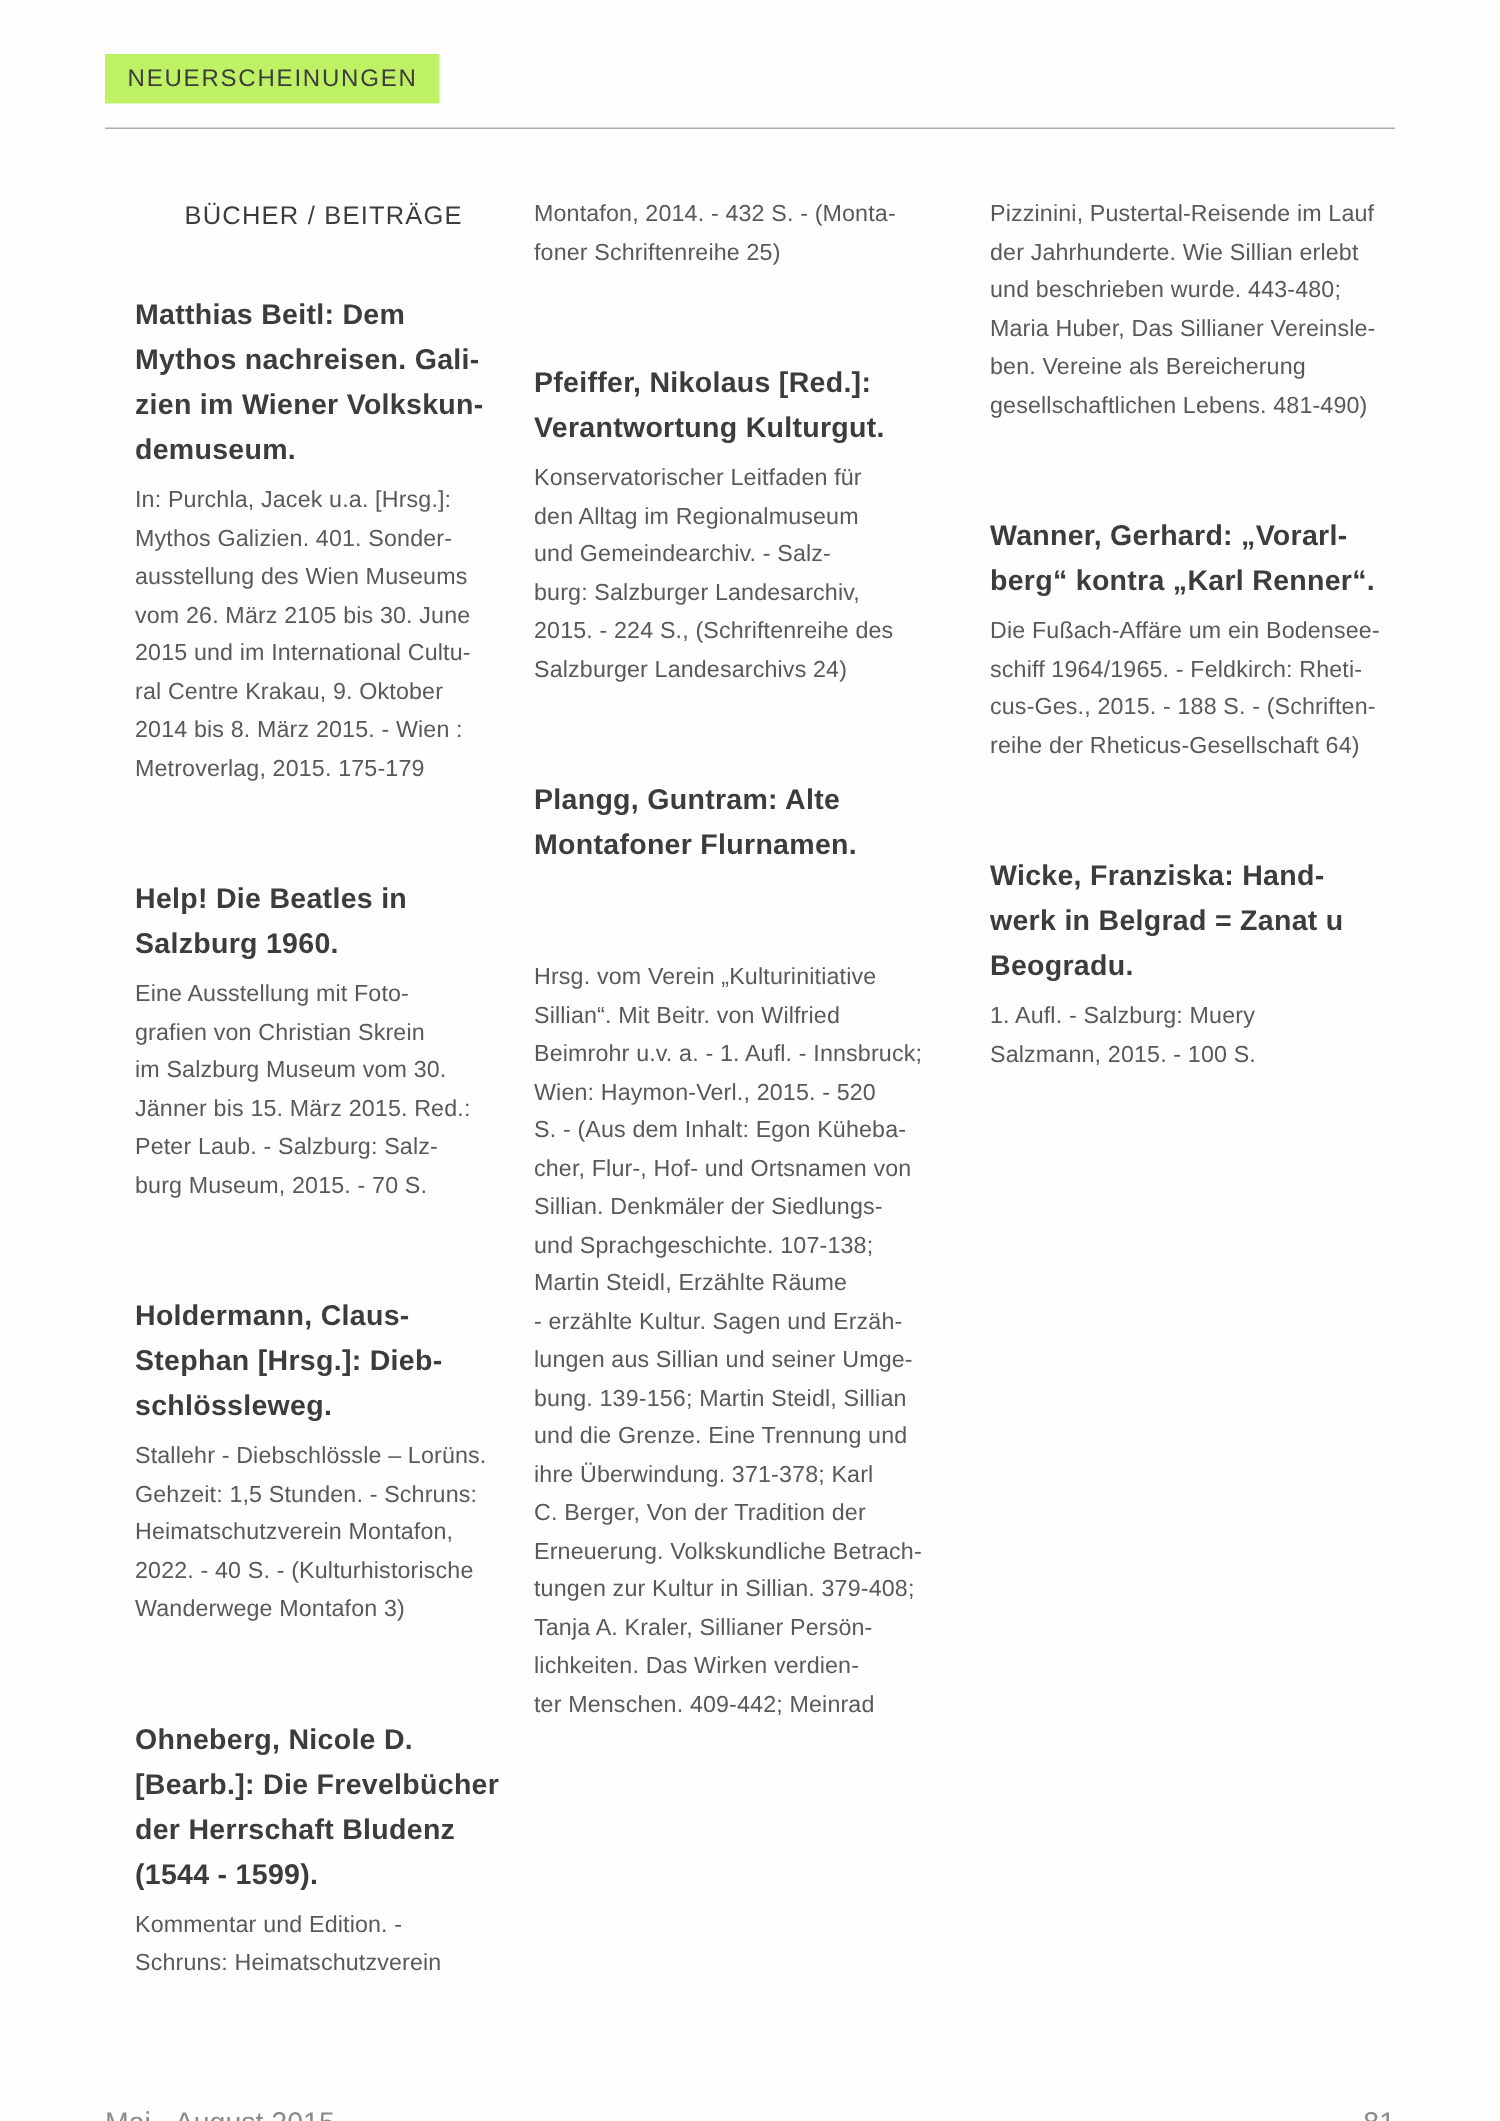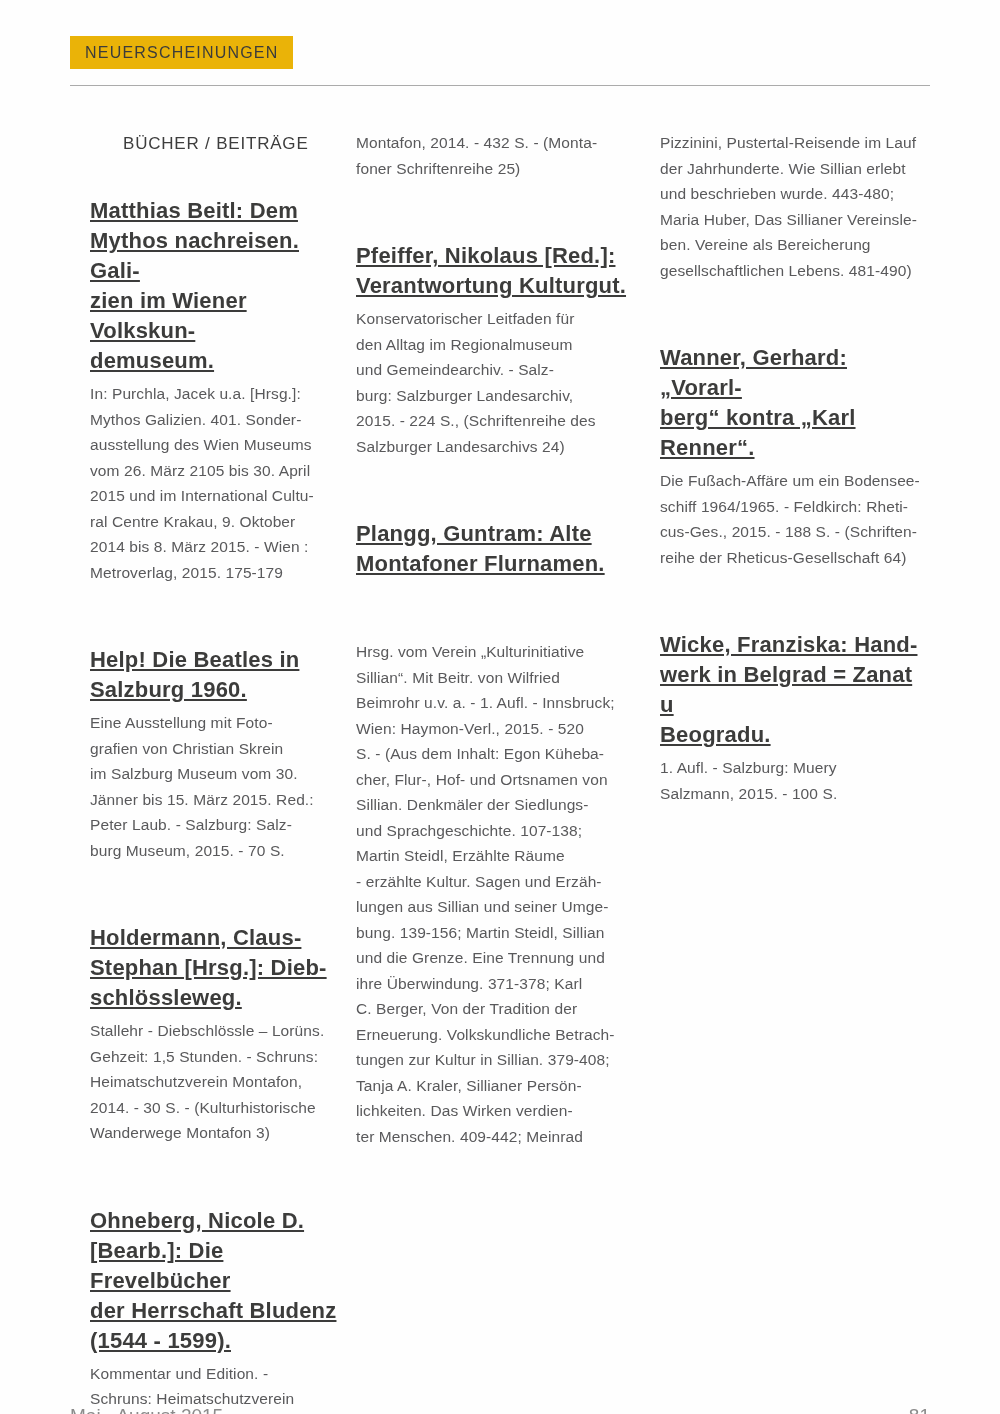--- a/index.html
+++ b/index.html
@@ -1,47 +1,47 @@
 <!DOCTYPE html>
 <html><head>
 <meta charset="utf-8">
 <style>
   html,body{margin:0;padding:0;background:#ffffff;}
   .page{position:relative;width:1000px;height:1414px;background:#fefefe;font-family:"Liberation Sans","DejaVu Sans",sans-serif;overflow:hidden;}
-  .header-label{position:absolute;left:70px;top:36px;background:#eab308;color:#3c3c3b;font-size:16px;letter-spacing:1.2px;padding:8px 15px 7px 15px;font-weight:500;}
+  .header-label{position:absolute;left:70px;top:36px;background:#bef264;color:#3c3c3b;font-size:16px;letter-spacing:1.2px;padding:8px 15px 7px 15px;font-weight:500;}
   .divider{position:absolute;left:70px;top:85px;width:860px;height:1px;background:#ababab;}
   .content{position:absolute;left:0;top:130px;width:1000px;}
   .column{position:absolute;top:0;}
   .column.c1{left:90px;width:252px;}
   .column.c2{left:356px;width:292px;}
   .column.c3{left:660px;width:272px;}
   .section-heading{font-size:17px;color:#3d3d3d;letter-spacing:0.8px;padding-left:33px;margin:4px 0 42px 0;}
   .entry{margin:0 0 60px 0;}
-  .entry-title{font-size:22px;font-weight:700;color:#3c3c3b;line-height:30px;white-space:pre-line;margin:0 0 5px 0;letter-spacing:0.2px;text-decoration:underline;}
+  .entry-title{font-size:19px;font-weight:700;color:#3c3c3b;line-height:30px;white-space:pre-line;margin:0 0 5px 0;letter-spacing:0.2px;}
   .entry-body{font-size:15.5px;color:#59595b;line-height:25.5px;white-space:pre-line;letter-spacing:0.1px;}
   .footer{position:absolute;left:70px;right:70px;top:1366px;display:flex;justify-content:space-between;color:#8b8b8b;font-size:19px;margin-top:39px;}
 </style>
 </head>
 <body>
 
 <div class="page">
   <div class="header-label">NEUERSCHEINUNGEN</div>
   <div class="divider"></div>
   <div class="content" id="columns">
       <div class="column c1">
         <div class="section-heading">BÜCHER / BEITRÄGE</div>
         <div class="entry">
           <div class="entry-title">Matthias Beitl: Dem
 Mythos nachreisen. Gali-
 zien im Wiener Volkskun-
 demuseum.</div>
           <div class="entry-body">In: Purchla, Jacek u.a. [Hrsg.]:
 Mythos Galizien. 401. Sonder-
 ausstellung des Wien Museums
-vom 26. März 2105 bis 30. April
+vom 26. März 2105 bis 30. June
 2015 und im International Cultu-
 ral Centre Krakau, 9. Oktober
 2014 bis 8. März 2015. - Wien :
 Metroverlag, 2015. 175-179</div>
         </div>
         <div class="entry">
           <div class="entry-title">Help! Die Beatles in
 Salzburg 1960.</div>
           <div class="entry-body">Eine Ausstellung mit Foto-
 grafien von Christian Skrein
@@ -50,21 +50,21 @@
 Peter Laub. - Salzburg: Salz-
 burg Museum, 2015. - 70 S.</div>
         </div>
         <div class="entry">
           <div class="entry-title">Holdermann, Claus-
 Stephan [Hrsg.]: Dieb-
 schlössleweg.</div>
           <div class="entry-body">Stallehr - Diebschlössle – Lorüns.
 Gehzeit: 1,5 Stunden. - Schruns:
 Heimatschutzverein Montafon,
-2014. - 30 S. - (Kulturhistorische
+2022. - 40 S. - (Kulturhistorische
 Wanderwege Montafon 3)</div>
         </div>
         <div class="entry">
           <div class="entry-title">Ohneberg, Nicole D.
 [Bearb.]: Die Frevelbücher
 der Herrschaft Bludenz
 (1544 - 1599).</div>
           <div class="entry-body">Kommentar und Edition. -
 Schruns: Heimatschutzverein</div>
         </div>

